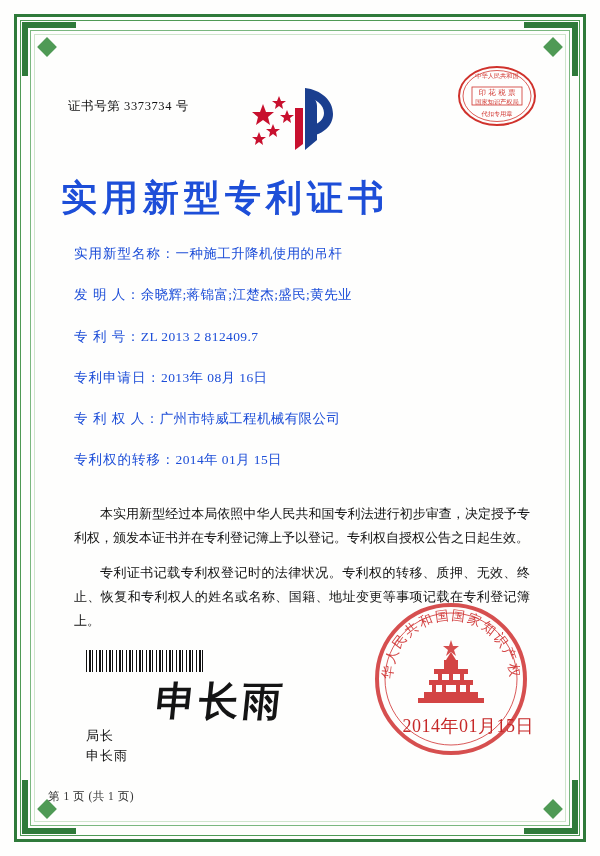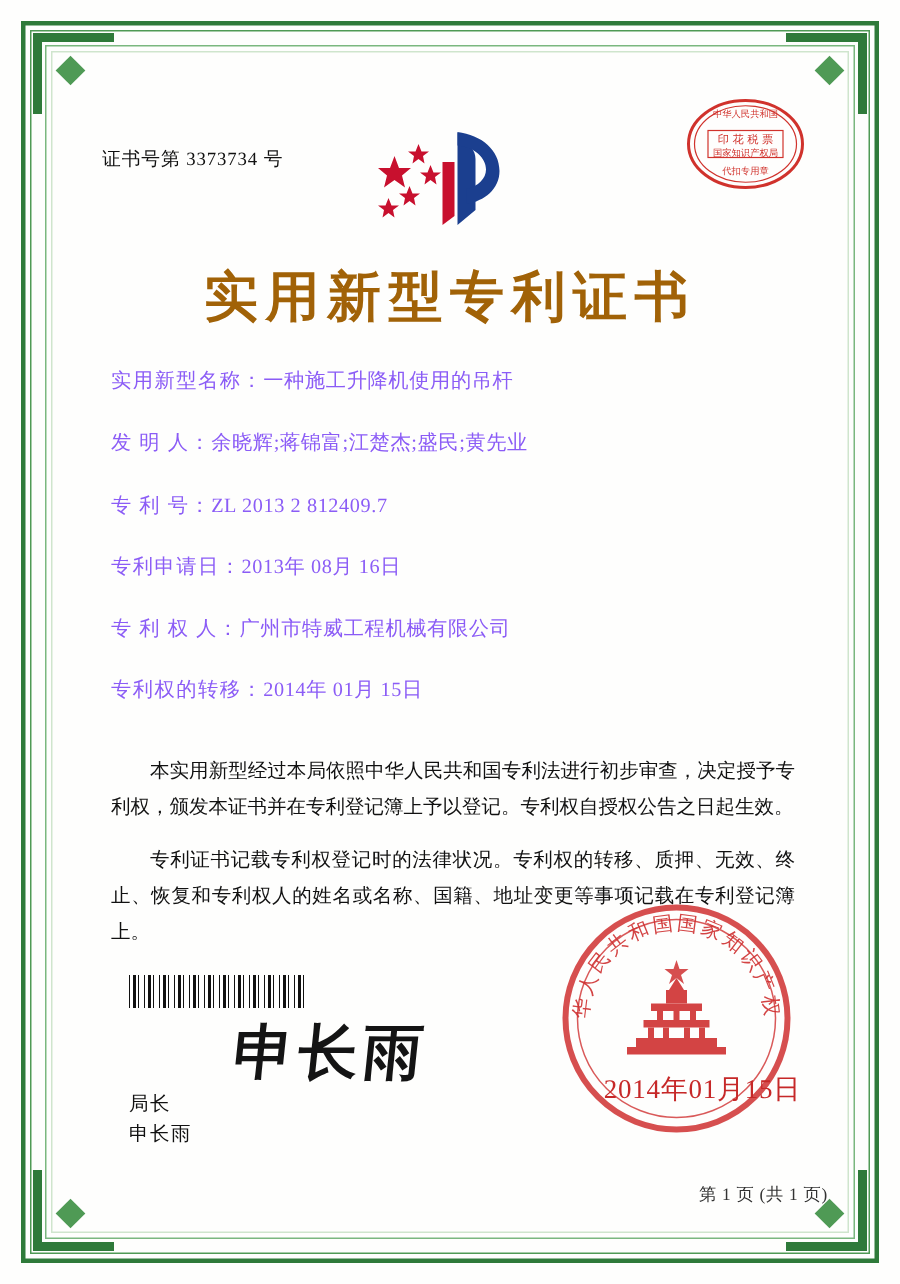--- a/index.html
+++ b/index.html
@@ -103,41 +103,41 @@
   .tax-stamp {
     position: absolute;
     right: 14px;
     top: 18px;
     width: 82px;
     height: 64px;
   }
 
   .title {
     position: absolute;
-    left: 0; right: 0;
+    left: 13px; right: 0;
     top: 128px;
-    text-align: center;
+    text-align: left;
     font-size: 36px;
     font-weight: bold;
     letter-spacing: 5px;
-    color: #a16207;
+    color: #1d4ed8;
     font-family: "DejaVu Serif", "Liberation Serif", serif;
   }
 
   .fields {
     position: absolute;
     left: 26px;
     right: 20px;
     top: 198px;
   }
   .field-row {
     font-size: 13.5px;
     line-height: 1.5;
     margin-bottom: 21px;
-    color: #8b5cf6;
+    color: #1d4ed8;
     white-space: nowrap;
   }
   .field-label {
     display: inline;
     letter-spacing: 1px;
   }
   .field-value {
     display: inline;
     letter-spacing: 0.4px;
   }
@@ -211,21 +211,21 @@
     bottom: 72px;
     font-size: 18px;
     color: #c62828;
     letter-spacing: 0.5px;
   }
 
   .page-footer {
     position: absolute;
     left: 0; right: 0;
     bottom: 6px;
-    text-align: right;
+    text-align: left;
     font-size: 11.5px;
     color: #333;
     letter-spacing: 0.5px;
   }
 </style>
 </head>
 <body>
 
 <div class="page">
 

